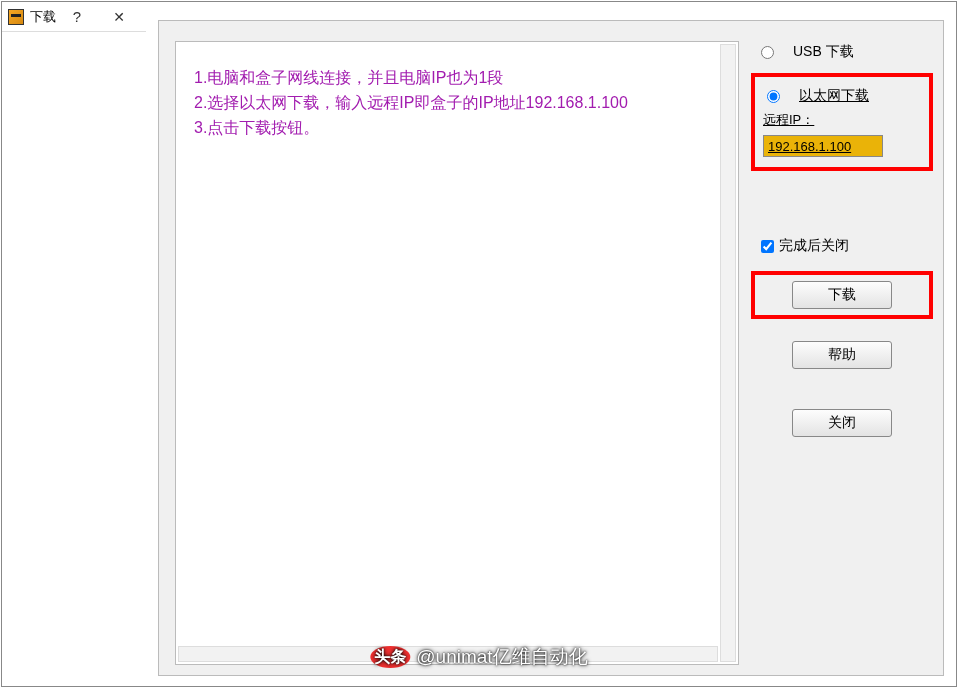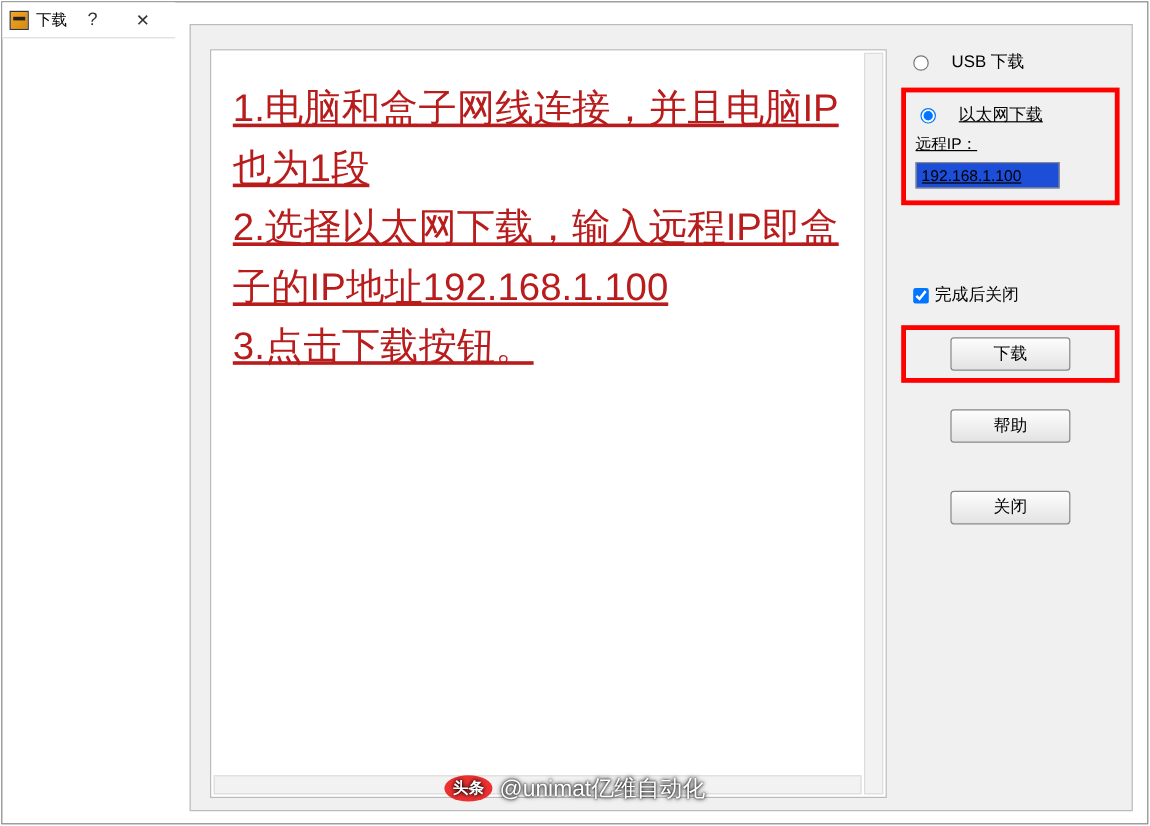--- a/index.html
+++ b/index.html
@@ -113,24 +113,23 @@
       left: 2px; right: 20px; bottom: 2px;
       height: 16px;
       background: #f2f2f2;
       border: 1px solid #ddd;
     }
     .left-panel-inner {
       position: absolute;
       top: 2px; left: 2px; right: 20px; bottom: 20px;
       background: #fff;
       padding: 22px 16px;
-      font-size: 32px;
+      font-size: 16px;
       line-height: 1.55;
-      color: #b91c1c;
-      text-decoration: underline;
+      color: #a21caf;
     }
 
     .right-panel {
       width: 170px;
       display: flex;
       flex-direction: column;
       gap: 16px;
       padding-top: 2px;
     }
 
@@ -155,21 +154,21 @@
       text-decoration: underline;
     }
     .eth-group .label-small {
       font-size: 13px;
     }
     .eth-group input[type="text"] {
       height: 22px;
       padding: 1px 4px;
       font-size: 13px;
       border: 1px solid #888;
-      background: #1d4ed8;
+      background: #eab308;
       width: 120px;
     }
 
     .chk-row {
       display: flex;
       align-items: center;
       gap: 5px;
       font-size: 14px;
       margin-top: 50px;
     }
@@ -215,21 +214,21 @@
       gap: 6px;
     }
     .watermark .logo {
       width: 40px; height: 22px;
       border-radius: 50%;
       background: #ef3030;
       color: #fff;
       display: inline-flex;
       align-items: center;
       justify-content: center;
-      font-size: 13px;
+      font-size: 16px;
       font-weight: bold;
     }
   </style>
 </head>
 <body>
 
 <div class="window">
 
   <div class="titlebar">
     <span class="app-icon"></span>

